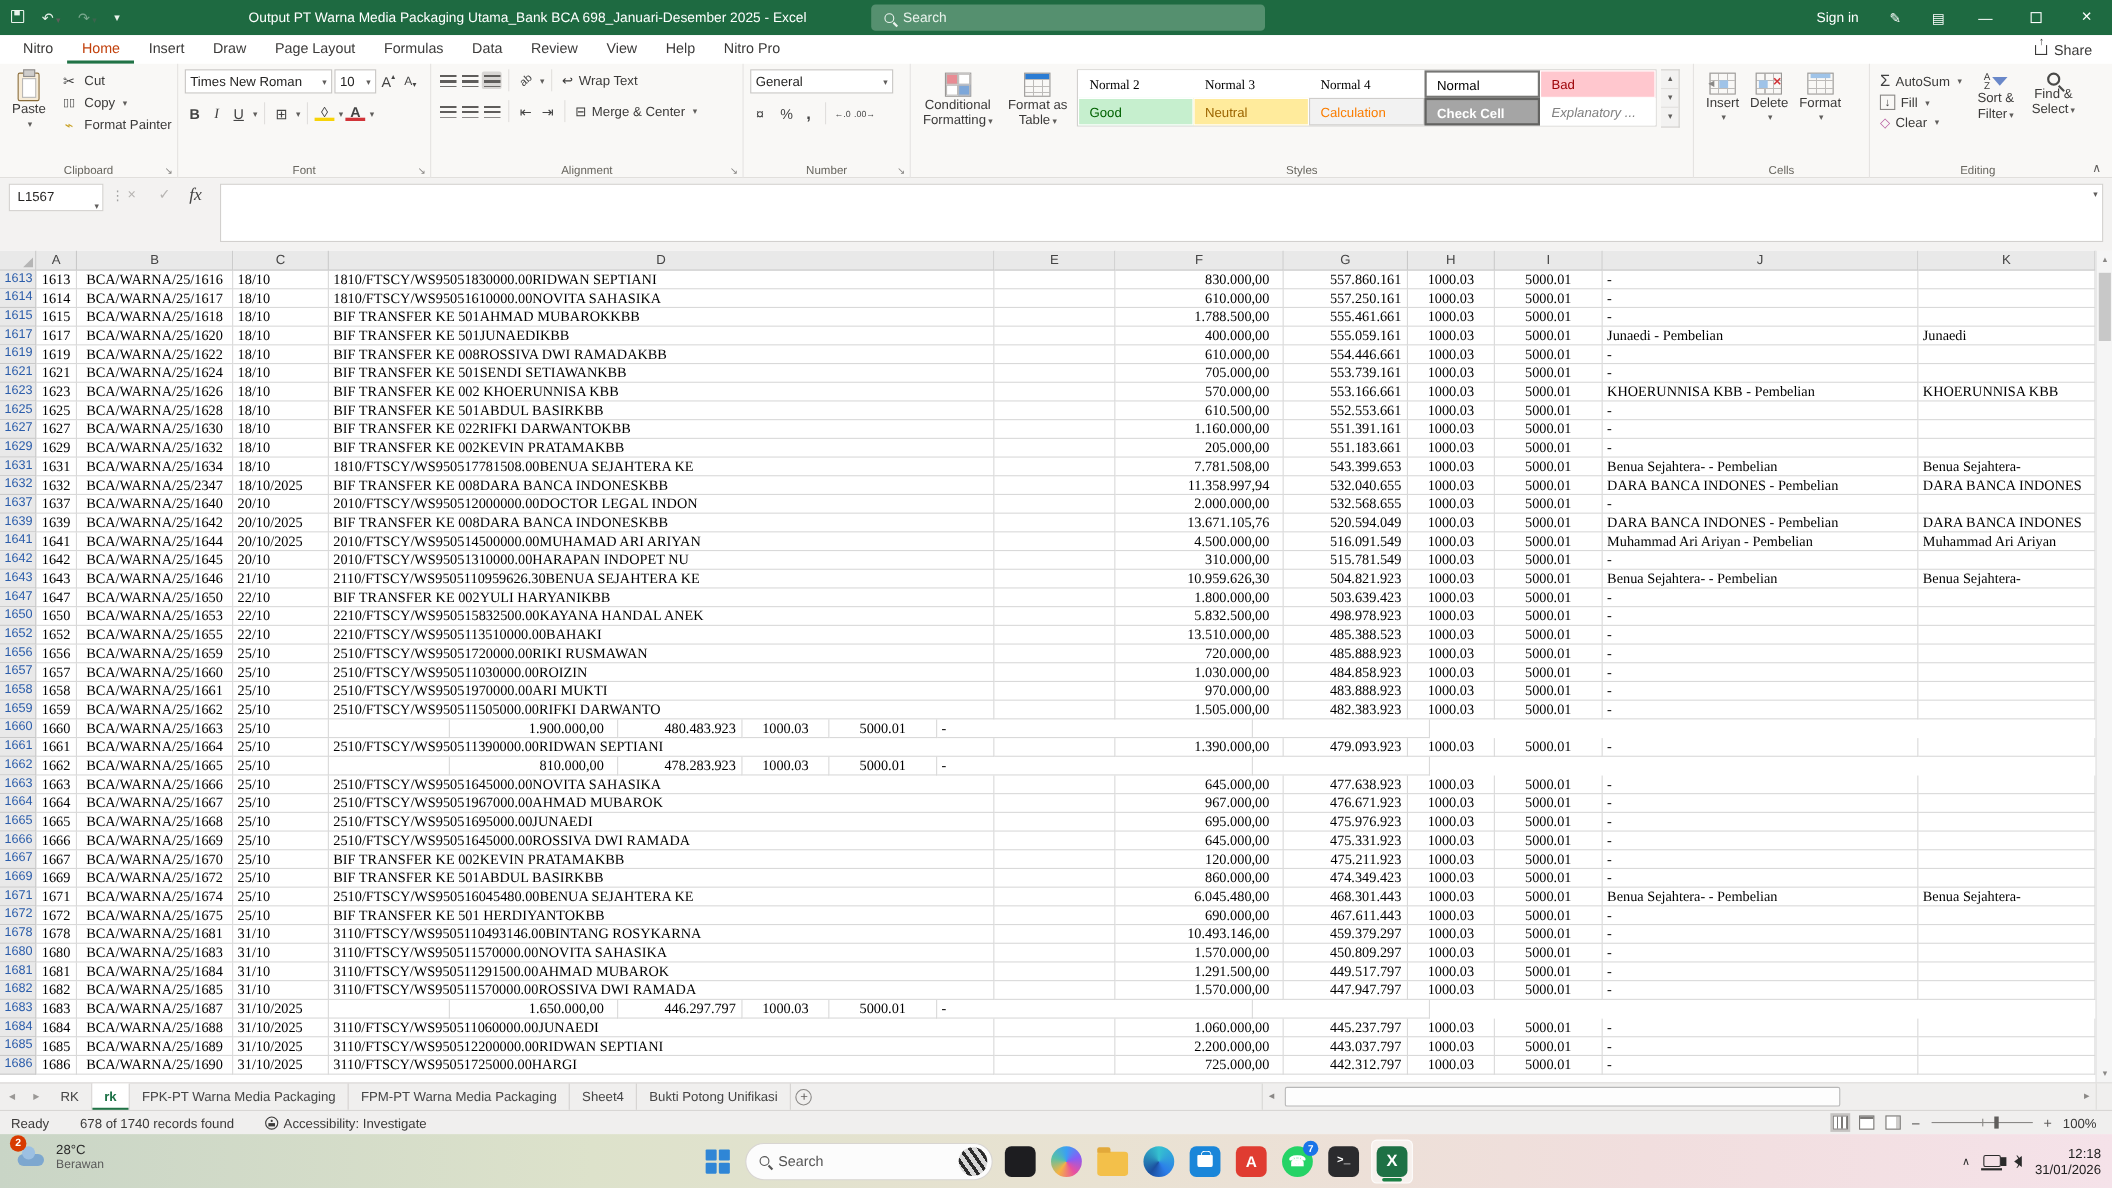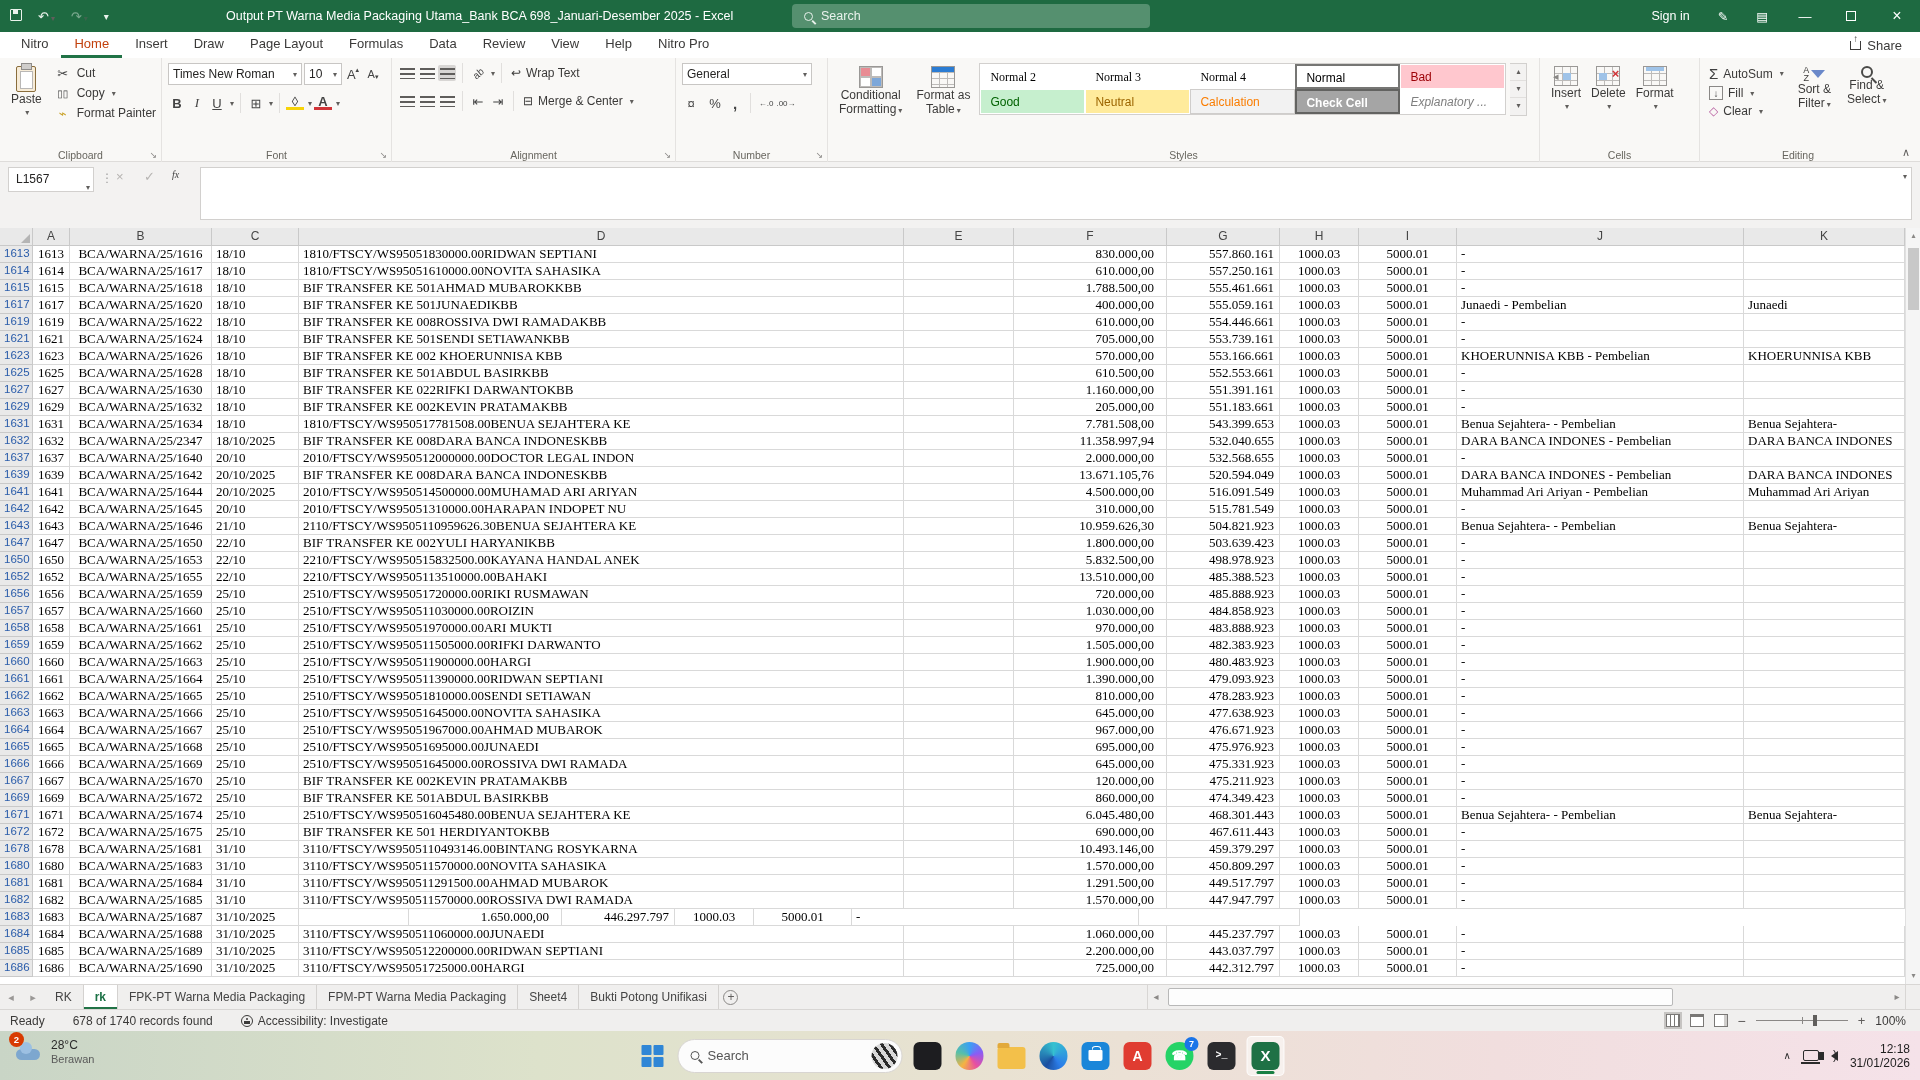--- a/index.html
+++ b/index.html
@@ -88,21 +88,21 @@
   .sum-ico{color:#404040;font-size:15px;}
   .fill-ico{display:inline-flex;width:14px;height:14px;border:1px solid #8a8886;align-items:center;justify-content:center;font-size:10px;color:#444;}
   .clear-ico{color:#b85fa0;font-size:12px;}
 
   
   #formulabar{position:absolute;top:162px;left:0;width:1920px;height:66px;background:#f3f2f1;}
   #namebox{position:absolute;left:8px;top:5px;width:86px;height:25px;background:#fff;border:1px solid #d2d0ce;font-size:12px;color:#252423;line-height:23px;padding-left:7px;}
   #namebox .dd{position:absolute;right:3px;top:8px;}
   #fb-dots{position:absolute;left:101px;top:9px;color:#a0a0a0;font-size:12px;}
   .fb-btn{position:absolute;top:7px;font-size:13px;color:#b6b4b2;}
-  #fb-fx{color:#444;font-family:"Liberation Serif",serif;font-style:italic;font-size:10px;}
+  #fb-fx{color:#444;font-family:"Liberation Serif",serif;font-style:italic;font-size:16px;}
   #formula-input{position:absolute;left:200px;top:5px;right:8px;height:53px;background:#fff;border:1px solid #d2d0ce;}
   #formula-input .dd{position:absolute;right:4px;top:4px;}
 
   
   #gridwrap{position:absolute;top:228px;left:0;width:1905px;height:756px;background:#fff;}
   #col-head{display:flex;height:18px;}
   .hcell{height:18px;background:#e9e9e9;border-right:1px solid #c9c9c9;border-bottom:1px solid #c9c9c9;
     font-size:12px;color:#454545;text-align:center;line-height:17px;flex:none;}
   .corner{position:relative;}
   .tri{position:absolute;right:2px;bottom:2px;width:0;height:0;border-left:9px solid transparent;border-bottom:9px solid #b5b5b5;}
@@ -830,21 +830,20 @@
         <div class="cell cellb al-c" style="width: 79px;">1000.03</div>
         <div class="cell cellb al-c" style="width: 98px;">5000.01</div>
         <div class="cell cellb al-l" style="width: 287px;">-</div>
         <div class="cell cellb al-l" style="width: 161px;"></div>
       </div>
       <div class="grow">
         <div class="rowhdr cellb" style="width: 33px;">1660</div>
         <div class="cell cellb al-c" style="width: 37px;">1660</div>
         <div class="cell cellb al-c" style="width: 142px;">BCA/WARNA/25/1663</div>
         <div class="cell cellb al-l" style="width: 87px;">25/10</div>
-        <div class="cell cellb al-l" style="width: 605px;">2510/FTSCY/WS950511900000.00HARGI</div>
         <div class="cell cellb al-l" style="width: 110px;"></div>
         <div class="cell cellb al-r padF" style="width: 153px;">1.900.000,00</div>
         <div class="cell cellb al-r padG" style="width: 113px;">480.483.923</div>
         <div class="cell cellb al-c" style="width: 79px;">1000.03</div>
         <div class="cell cellb al-c" style="width: 98px;">5000.01</div>
         <div class="cell cellb al-l" style="width: 287px;">-</div>
         <div class="cell cellb al-l" style="width: 161px;"></div>
       </div>
       <div class="grow">
         <div class="rowhdr cellb" style="width: 33px;">1661</div>
@@ -858,21 +857,20 @@
         <div class="cell cellb al-c" style="width: 79px;">1000.03</div>
         <div class="cell cellb al-c" style="width: 98px;">5000.01</div>
         <div class="cell cellb al-l" style="width: 287px;">-</div>
         <div class="cell cellb al-l" style="width: 161px;"></div>
       </div>
       <div class="grow">
         <div class="rowhdr cellb" style="width: 33px;">1662</div>
         <div class="cell cellb al-c" style="width: 37px;">1662</div>
         <div class="cell cellb al-c" style="width: 142px;">BCA/WARNA/25/1665</div>
         <div class="cell cellb al-l" style="width: 87px;">25/10</div>
-        <div class="cell cellb al-l" style="width: 605px;">2510/FTSCY/WS95051810000.00SENDI SETIAWAN</div>
         <div class="cell cellb al-l" style="width: 110px;"></div>
         <div class="cell cellb al-r padF" style="width: 153px;">810.000,00</div>
         <div class="cell cellb al-r padG" style="width: 113px;">478.283.923</div>
         <div class="cell cellb al-c" style="width: 79px;">1000.03</div>
         <div class="cell cellb al-c" style="width: 98px;">5000.01</div>
         <div class="cell cellb al-l" style="width: 287px;">-</div>
         <div class="cell cellb al-l" style="width: 161px;"></div>
       </div>
       <div class="grow">
         <div class="rowhdr cellb" style="width: 33px;">1663</div>

